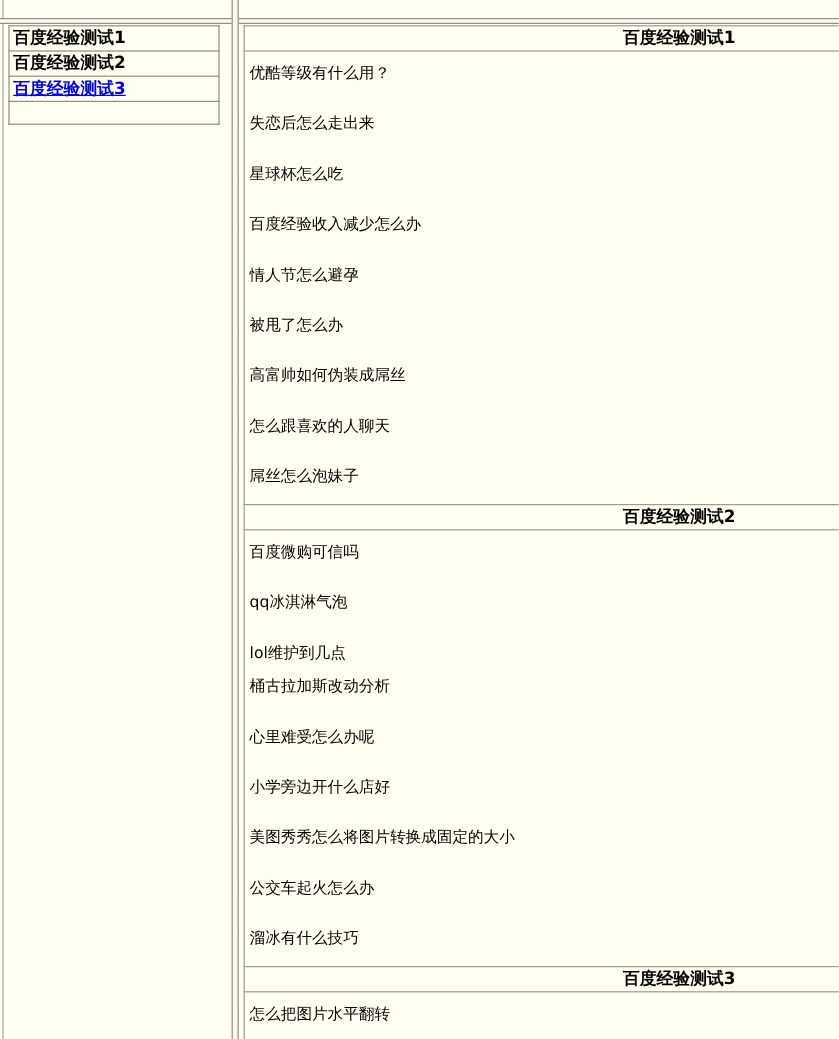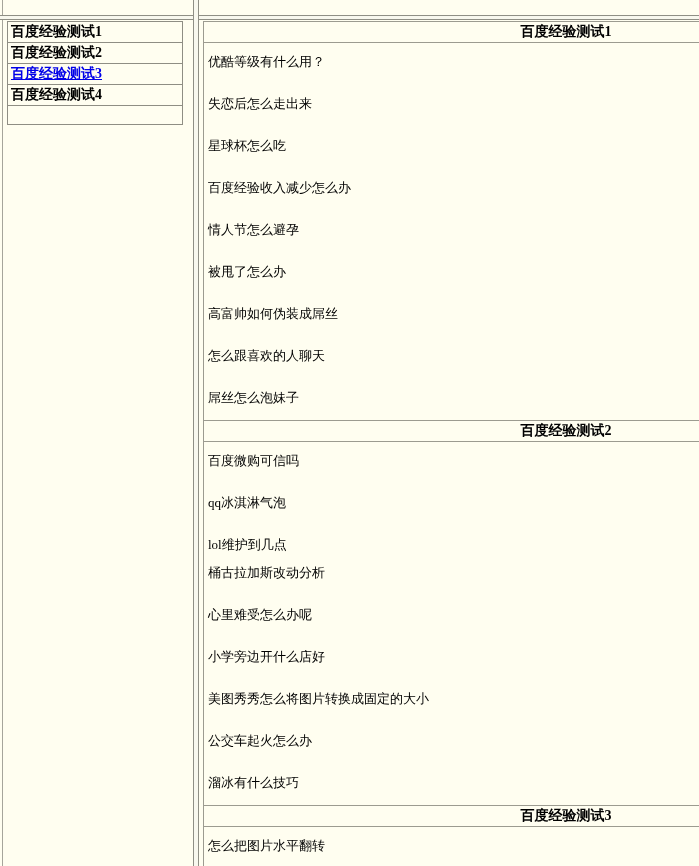--- a/index.html
+++ b/index.html
@@ -1,15 +1,15 @@
 <!DOCTYPE html>
 <html><head>
 <meta charset="utf-8">
 <style>
-  * { box-sizing: border-box; margin: 0; padding: 0; font-family: Liberation Serif, serif; }
+  * { box-sizing: border-box; margin: 0; padding: 0; }
   html, body {
     width: 699px; height: 866px;
     overflow: hidden;
     background: #fffef0;
     font-family: "DejaVu Sans", sans-serif;
     position: relative;
     color: #000;
   }
   
   .window-left-border {
@@ -89,25 +89,20 @@
       <td>
         <span class="menu-link">百度经验测试2</span>
       </td>
     </tr>
     <tr>
       <td>
         <span class="menu-link active">百度经验测试3</span>
       </td>
     </tr>
     <tr>
-      <td>
-        <span class="menu-link">百度经验测试4</span>
-      </td>
-    </tr>
-    <tr>
       <td class="empty"></td>
     </tr>
   </tbody>
     </table>
 </div>
 
 <div class="main">
   <table class="content">
     <tbody>
         <tr>

